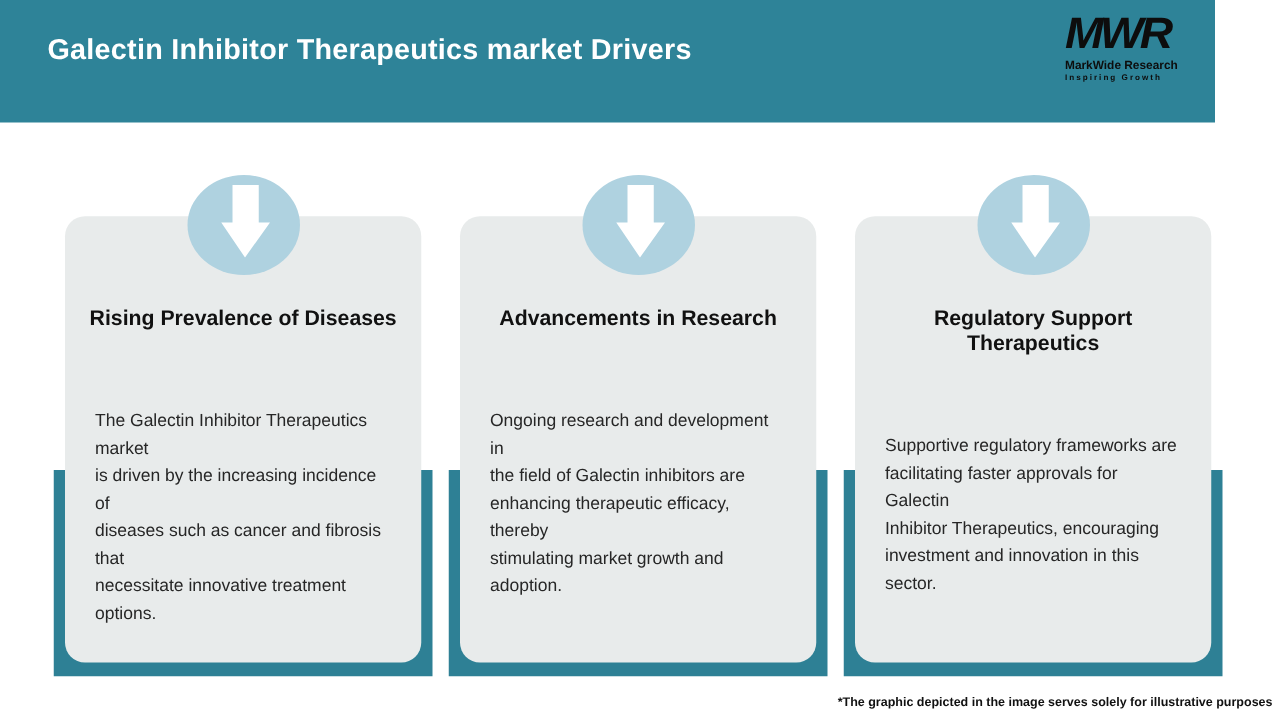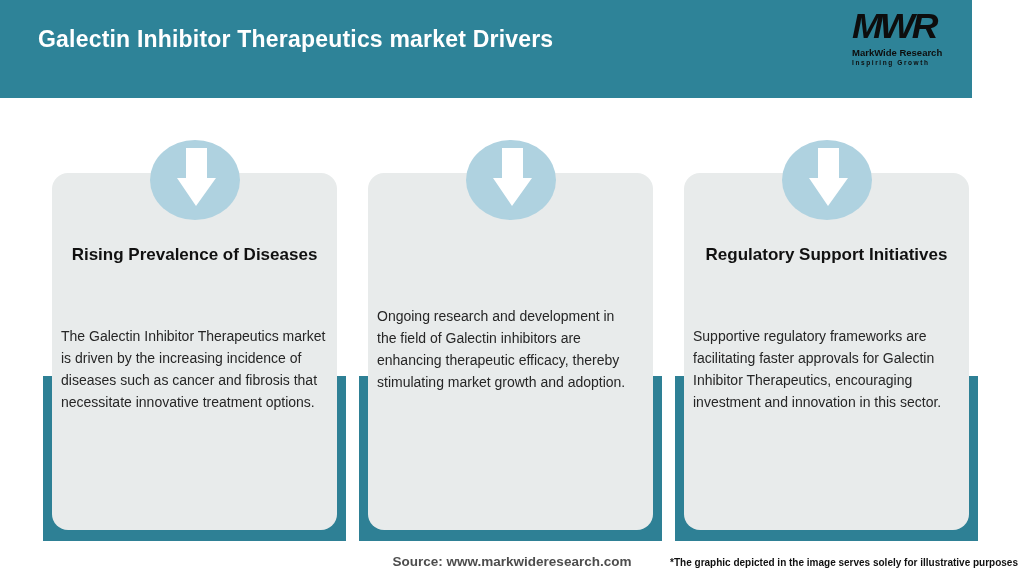--- a/index.html
+++ b/index.html
@@ -110,21 +110,21 @@
   .card-title {
     text-align: center;
     font-size: 17px;
     font-weight: bold;
     color: var(--title_text, #111111);
     line-height: 20px;
     padding: 0 8px;
   }
   .card-body {
     margin-top: 60px;
-    padding: 0 9px;
+    padding: 0 24px;
     font-size: 14px;
     line-height: 22px;
     color: var(--body_text, #262626);
     white-space: pre-line;
     text-align: left;
   }
   
   .source {
     position: absolute;
     left: 0;
@@ -172,48 +172,48 @@
         <svg width="90" height="80" viewBox="0 0 90 80">
           <polygon points="36,10 57,10 57,40 66,40 46,68 27,40 36,40" fill="#ffffff"></polygon>
         </svg>
       </span>
     </div>
   </div>
 
   <div class="card-col c1">
     <div class="backdrop"></div>
     <div class="card">
+      <div class="card-title">Advancements in Research</div>
       <div class="card-body">Ongoing research and development in
 the field of Galectin inhibitors are
 enhancing therapeutic efficacy, thereby
 stimulating market growth and adoption.</div>
     </div>
     <div class="circle">
       <span>
         <svg width="90" height="80" viewBox="0 0 90 80">
           <polygon points="36,10 57,10 57,40 66,40 46,68 27,40 36,40" fill="#ffffff"></polygon>
         </svg>
       </span>
     </div>
   </div>
 
   <div class="card-col c2">
     <div class="backdrop"></div>
     <div class="card">
-      <div class="card-title">Regulatory Support Initiatives</div>
+      <div class="card-title">Regulatory Support Therapeutics</div>
       <div class="card-body">Supportive regulatory frameworks are
 facilitating faster approvals for Galectin
 Inhibitor Therapeutics, encouraging
 investment and innovation in this sector.</div>
     </div>
     <div class="circle">
       <span>
         <svg width="90" height="80" viewBox="0 0 90 80">
           <polygon points="36,10 57,10 57,40 66,40 46,68 27,40 36,40" fill="#ffffff"></polygon>
         </svg>
       </span>
     </div>
   </div>
 
-  <div class="source">Source: www.markwideresearch.com</div>
   <div class="disclaimer">*The graphic depicted in the image serves solely for illustrative purposes</div>
 
 </div>
 
 </body></html>

